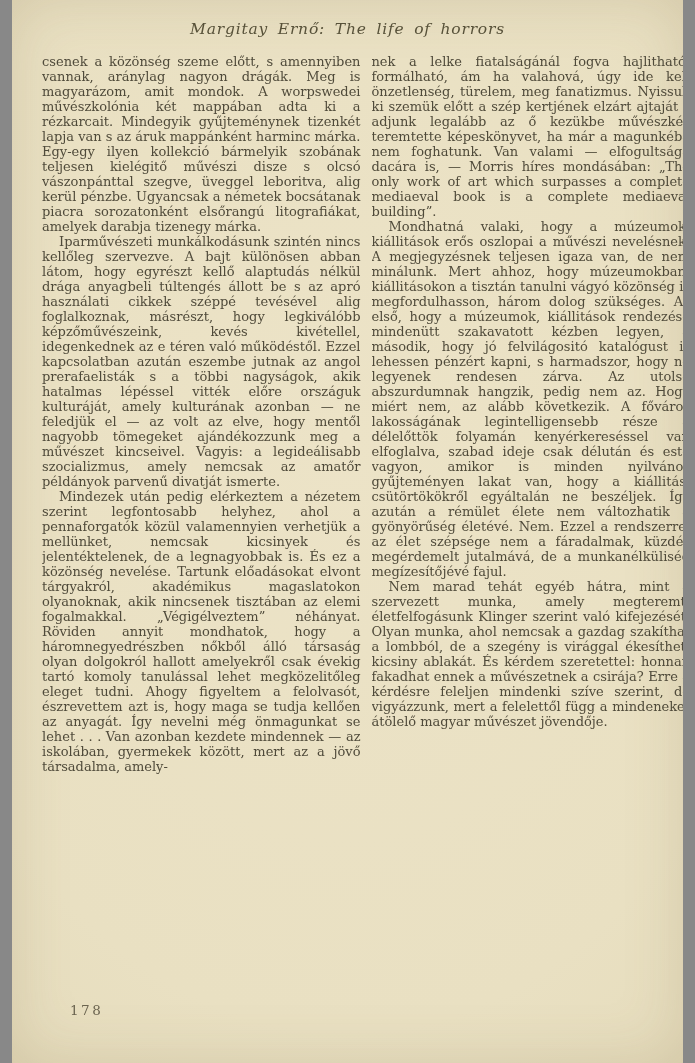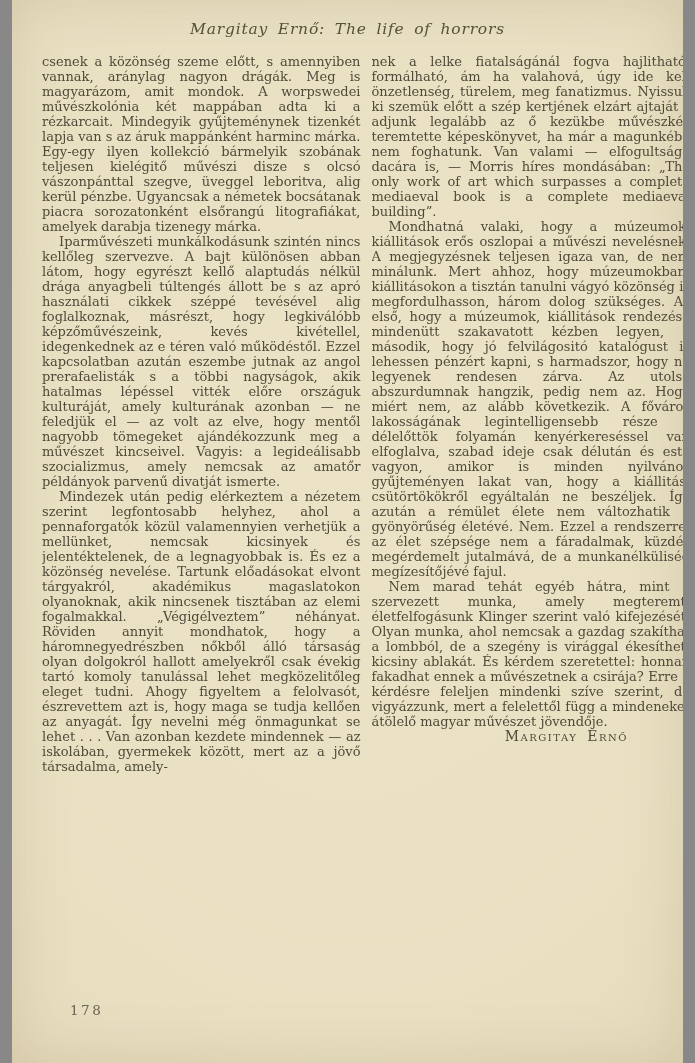--- a/index.html
+++ b/index.html
@@ -86,20 +86,19 @@
     <div class="col">
       <p>csenek a közönség szeme előtt, s amennyiben vannak, aránylag nagyon drágák. Meg is magyarázom, amit mondok. A worpswedei művészkolónia két mappában adta ki a rézkarcait. Mindegyik gyűjteménynek tizenkét lapja van s az áruk mappánként harminc márka. Egy-egy ilyen kollekció bármelyik szobának teljesen kielégitő művészi disze s olcsó vászonpánttal szegve, üveggel leboritva, alig kerül pénzbe. Ugyancsak a németek bocsátanak piacra sorozatonként elsőrangú litografiákat, amelyek darabja tizenegy márka.</p>
       <p class="indent">Iparművészeti munkálkodásunk szintén nincs kellőleg szervezve. A bajt különösen abban látom, hogy egyrészt kellő alaptudás nélkül drága anyagbeli túltengés állott be s az apró használati cikkek széppé tevésével alig foglalkoznak, másrészt, hogy legkiválóbb képzőművészeink, kevés kivétellel, idegenkednek az e téren való működéstől. Ezzel kapcsolatban azután eszembe jutnak az angol prerafaelisták s a többi nagyságok, akik hatalmas lépéssel vitték előre országuk kulturáját, amely kulturának azonban — ne feledjük el — az volt az elve, hogy mentől nagyobb tömegeket ajándékozzunk meg a művészet kincseivel. Vagyis: a legideálisabb szocializmus, amely nemcsak az amatőr példányok parvenű divatját ismerte.</p>
       <p class="indent">Mindezek után pedig elérkeztem a nézetem szerint legfontosabb helyhez, ahol a pennaforgatók közül valamennyien verhetjük a mellünket, nemcsak kicsinyek és jelentéktelenek, de a legnagyobbak is. És ez a közönség nevelése. Tartunk előadásokat elvont tárgyakról, akadémikus magaslatokon olyanoknak, akik nincsenek tisztában az elemi fogalmakkal. „Végigélveztem” néhányat. Röviden annyit mondhatok, hogy a háromnegyedrészben nőkből álló társaság olyan dolgokról hallott amelyekről csak évekig tartó komoly tanulással lehet megközelitőleg eleget tudni. Ahogy figyeltem a felolvasót, észrevettem azt is, hogy maga se tudja kellően az anyagát. Így nevelni még önmagunkat se lehet . . . Van azonban kezdete mindennek — az iskolában, gyermekek között, mert az a jövő társadalma, amely-</p>
     </div>
 
     <div class="col">
       <p>nek a lelke fiatalságánál fogva hajlitható, formálható, ám ha valahová, úgy ide kell önzetlenség, türelem, meg fanatizmus. Nyissuk ki szemük előtt a szép kertjének elzárt ajtaját s adjunk legalább az ő kezükbe művészkéz teremtette képeskönyvet, ha már a magunkéba nem foghatunk. Van valami — elfogultsága dacára is, — Morris híres mondásában: „The only work of art which surpasses a complete mediaeval book is a complete mediaeval building”.</p>
       <p class="indent">Mondhatná valaki, hogy a múzeumok, kiállitások erős oszlopai a művészi nevelésnek. A megjegyzésnek teljesen igaza van, de nem minálunk. Mert ahhoz, hogy múzeumokban, kiállitásokon a tisztán tanulni vágyó közönség is megfordulhasson, három dolog szükséges. Az első, hogy a múzeumok, kiállitások rendezése mindenütt szakavatott kézben legyen, a második, hogy jó felvilágositó katalógust is lehessen pénzért kapni, s harmadszor, hogy ne legyenek rendesen zárva. Az utolsó abszurdumnak hangzik, pedig nem az. Hogy miért nem, az alább következik. A főváros lakosságának legintelligensebb része a délelőttök folyamán kenyérkereséssel van elfoglalva, szabad ideje csak délután és este vagyon, amikor is minden nyilvános gyűjteményen lakat van, hogy a kiállitási csütörtökökről egyáltalán ne beszéljek. Így azután a rémület élete nem változhatik a gyönyörűség életévé. Nem. Ezzel a rendszerrel az élet szépsége nem a fáradalmak, küzdés megérdemelt jutalmává, de a munkanélküliség megízesítőjévé fajul.</p>
       <p class="indent">Nem marad tehát egyéb hátra, mint a szervezett munka, amely megteremti életfelfogásunk Klinger szerint való kifejezését. Olyan munka, ahol nemcsak a gazdag szakíthat a lombból, de a szegény is virággal ékesítheti kicsiny ablakát. És kérdem szeretettel: honnan fakadhat ennek a művészetnek a csirája? Erre a kérdésre feleljen mindenki szíve szerint, de vigyázzunk, mert a felelettől függ a mindeneket átölelő magyar művészet jövendője.</p>
-      <div class="signature">Margitay Ernő</div>
     </div>
 
   </div>
 
   <div class="page-number">178</div>
 
 </div>
 
 </body></html>

